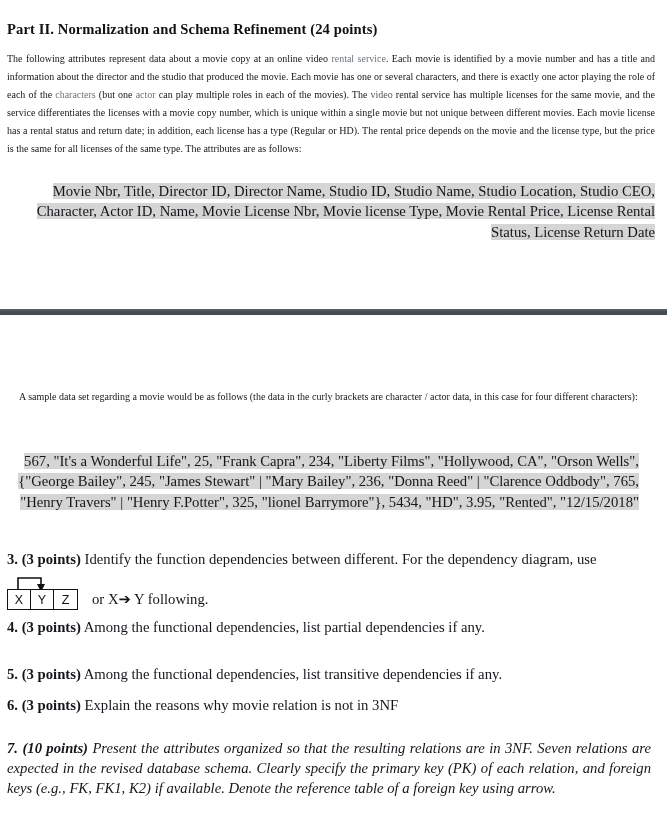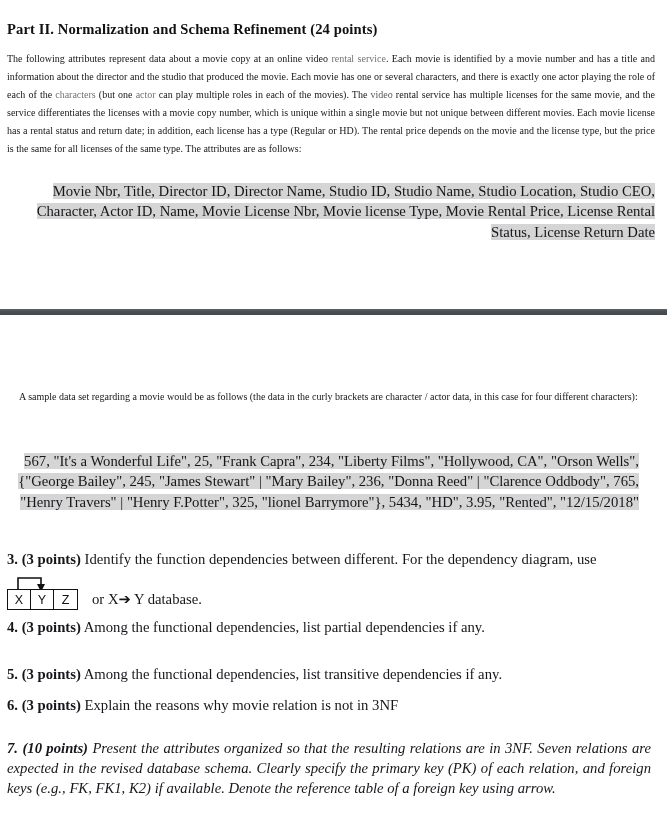--- a/index.html
+++ b/index.html
@@ -171,21 +171,21 @@
       <svg class="dep-arrow" viewBox="0 0 76 20">
         <path d="M 11 18 L 11 5 L 34 5 L 34 12" fill="none" stroke="#111" stroke-width="1.6"></path>
         <path d="M 30 11 L 38 11 L 34 19 Z" fill="#111"></path>
       </svg>
       <div class="dep-boxes">
         <div class="dep-cell">X</div>
         <div class="dep-cell">Y</div>
         <div class="dep-cell">Z</div>
       </div>
     </div>
-    <div class="dep-tail">or  X➔ Y database.</div>
+    <div class="dep-tail">or  X➔ Y following.</div>
   </div>
 
   <div class="question" style="position:absolute; left:7px; top:617px; width:640px;">
     <span class="q-num">4.</span><span> </span><span class="q-pts">(3 points)</span><span> Among the functional dependencies, list partial dependencies if any.</span>
   </div>
 
   <div class="question" style="position:absolute; left:7px; top:656px; width:640px;margin-top:8px;">
     <span class="q-num">5.</span><span> </span><span class="q-pts">(3 points)</span><span> Among the functional dependencies, list transitive dependencies if any.</span>
   </div>
 

